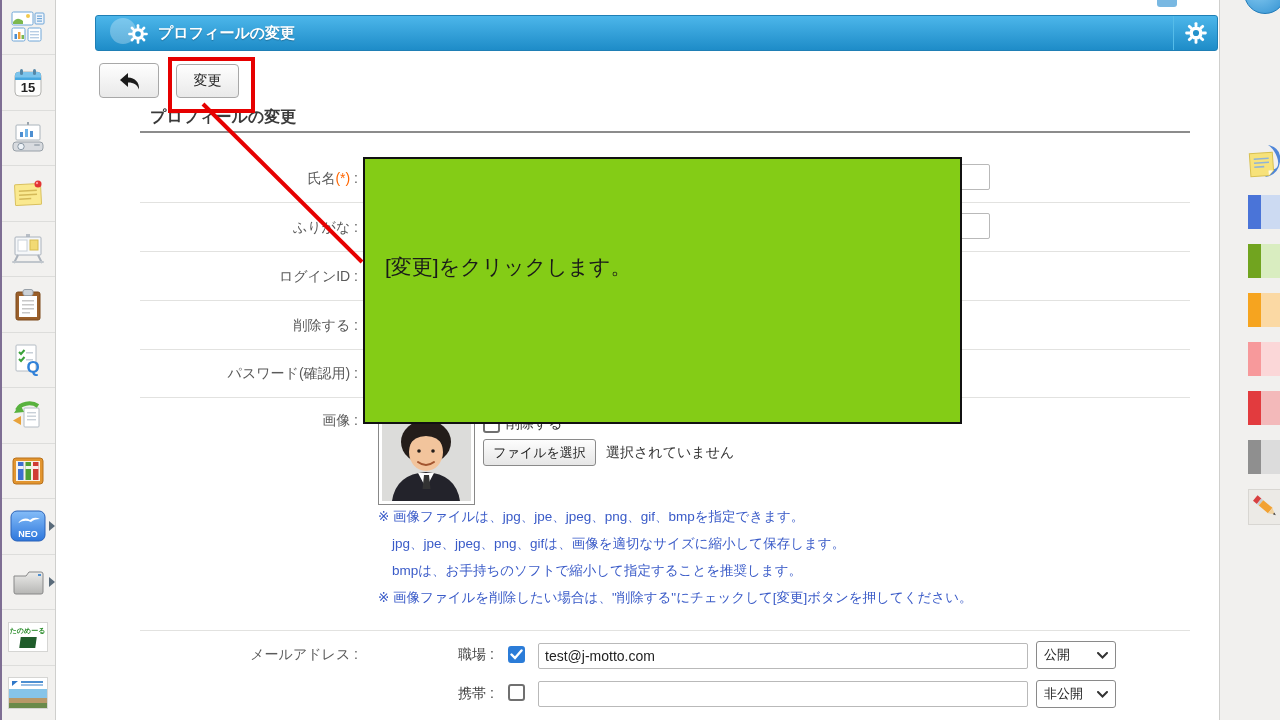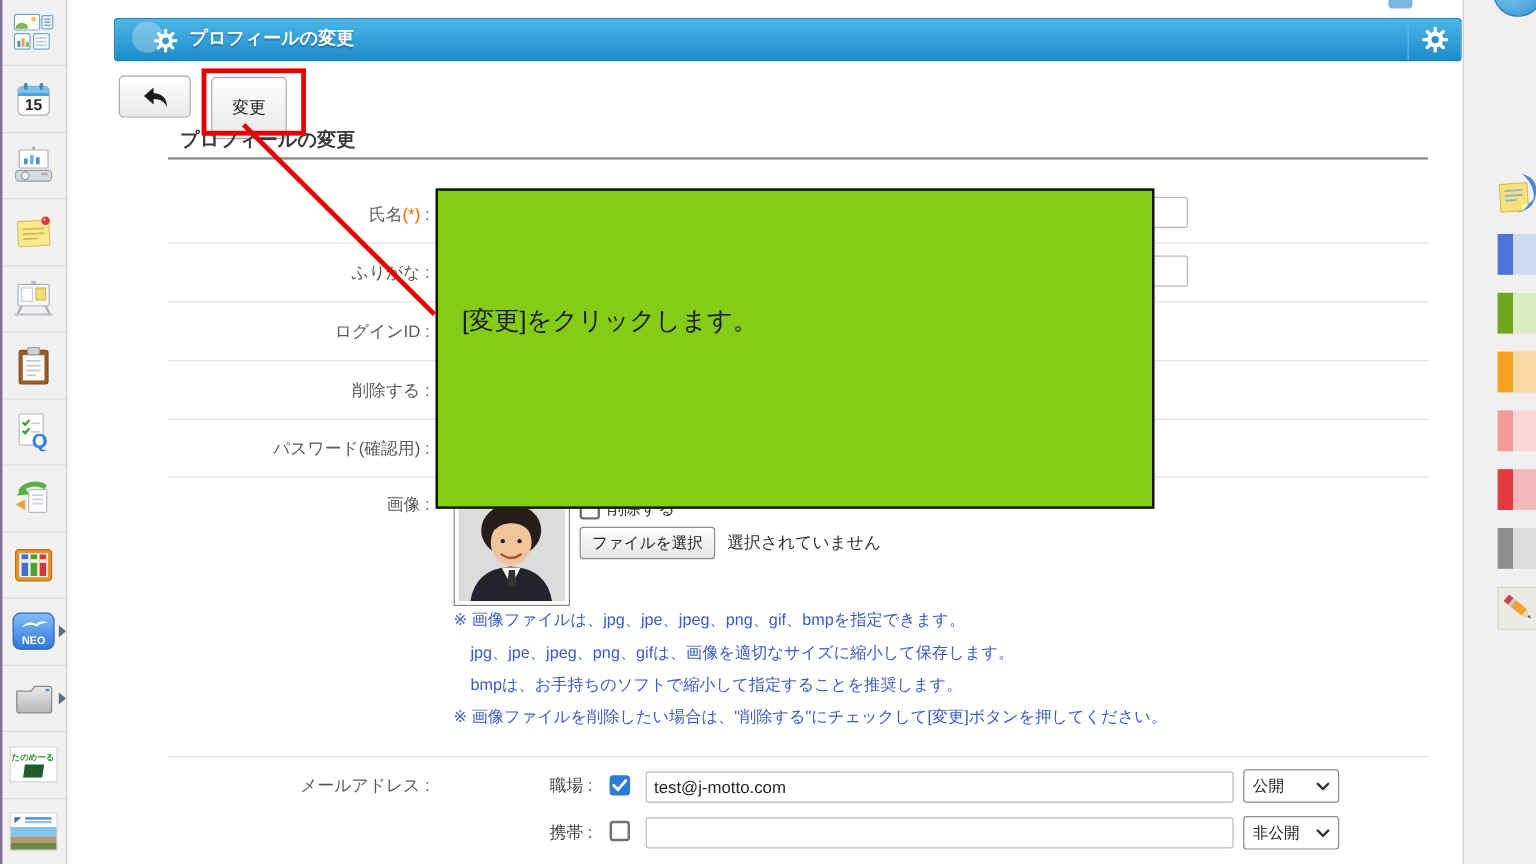--- a/index.html
+++ b/index.html
@@ -50,21 +50,21 @@
     display:flex;align-items:center;justify-content:center;cursor:pointer;}
 
   
   .top-partial{position:absolute;left:1157px;top:0;width:20px;height:7px;background:#79b8e2;
     border-radius:0 0 3px 3px;}
 
   
   .btn{position:absolute;background:linear-gradient(#fefefe,#e9e9e9);border:1px solid #a8a8a8;
     border-radius:4px;box-sizing:border-box;display:flex;align-items:center;justify-content:center;cursor:pointer;}
   .btn-back{left:99px;top:63px;width:60px;height:35px;}
-  .btn-change{left:176px;top:64px;width:63px;height:52px;font-size:14px;color:#222;}
+  .btn-change{left:176px;top:64px;width:63px;height:34px;font-size:14px;color:#222;}
   .red-box{position:absolute;left:168px;top:57px;width:79px;height:48px;border:4px solid #e60000;z-index:36;}
   .red-line{position:absolute;left:0;top:0;width:1280px;height:720px;z-index:35;pointer-events:none;}
 
   
   .form-title{position:absolute;left:150px;top:107px;font-size:16px;font-weight:bold;color:#3a3a3a;}
   .title-rule{position:absolute;left:140px;top:131px;width:1050px;height:2px;background:#8c8c8c;}
   .rline{position:absolute;left:140px;width:1050px;height:1px;background:#e2e2e0;}
   .flabel{position:absolute;left:140px;width:218px;text-align:right;font-size:14px;color:#5a5a5a;}
   .req{color:#ff6600;}
   .inp{position:absolute;border:1px solid #b9b9b9;border-radius:2px;background:#fff;box-sizing:border-box;

